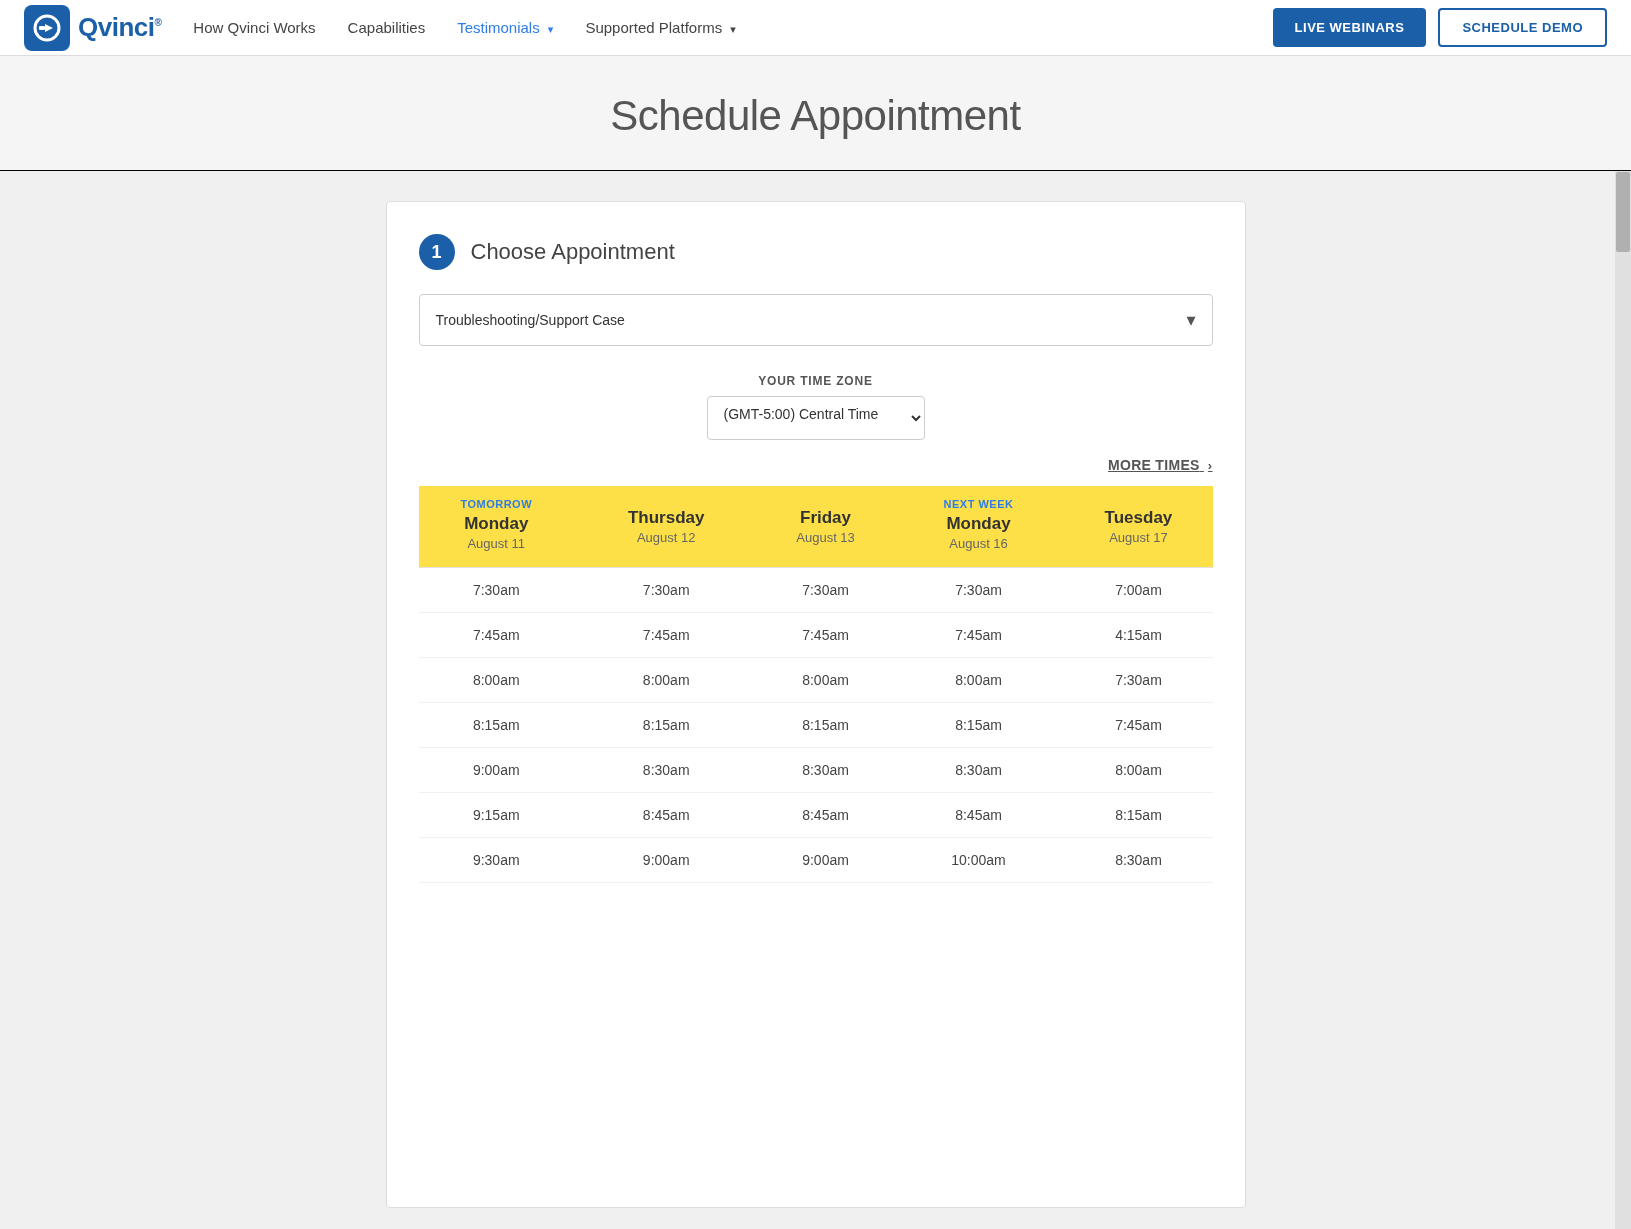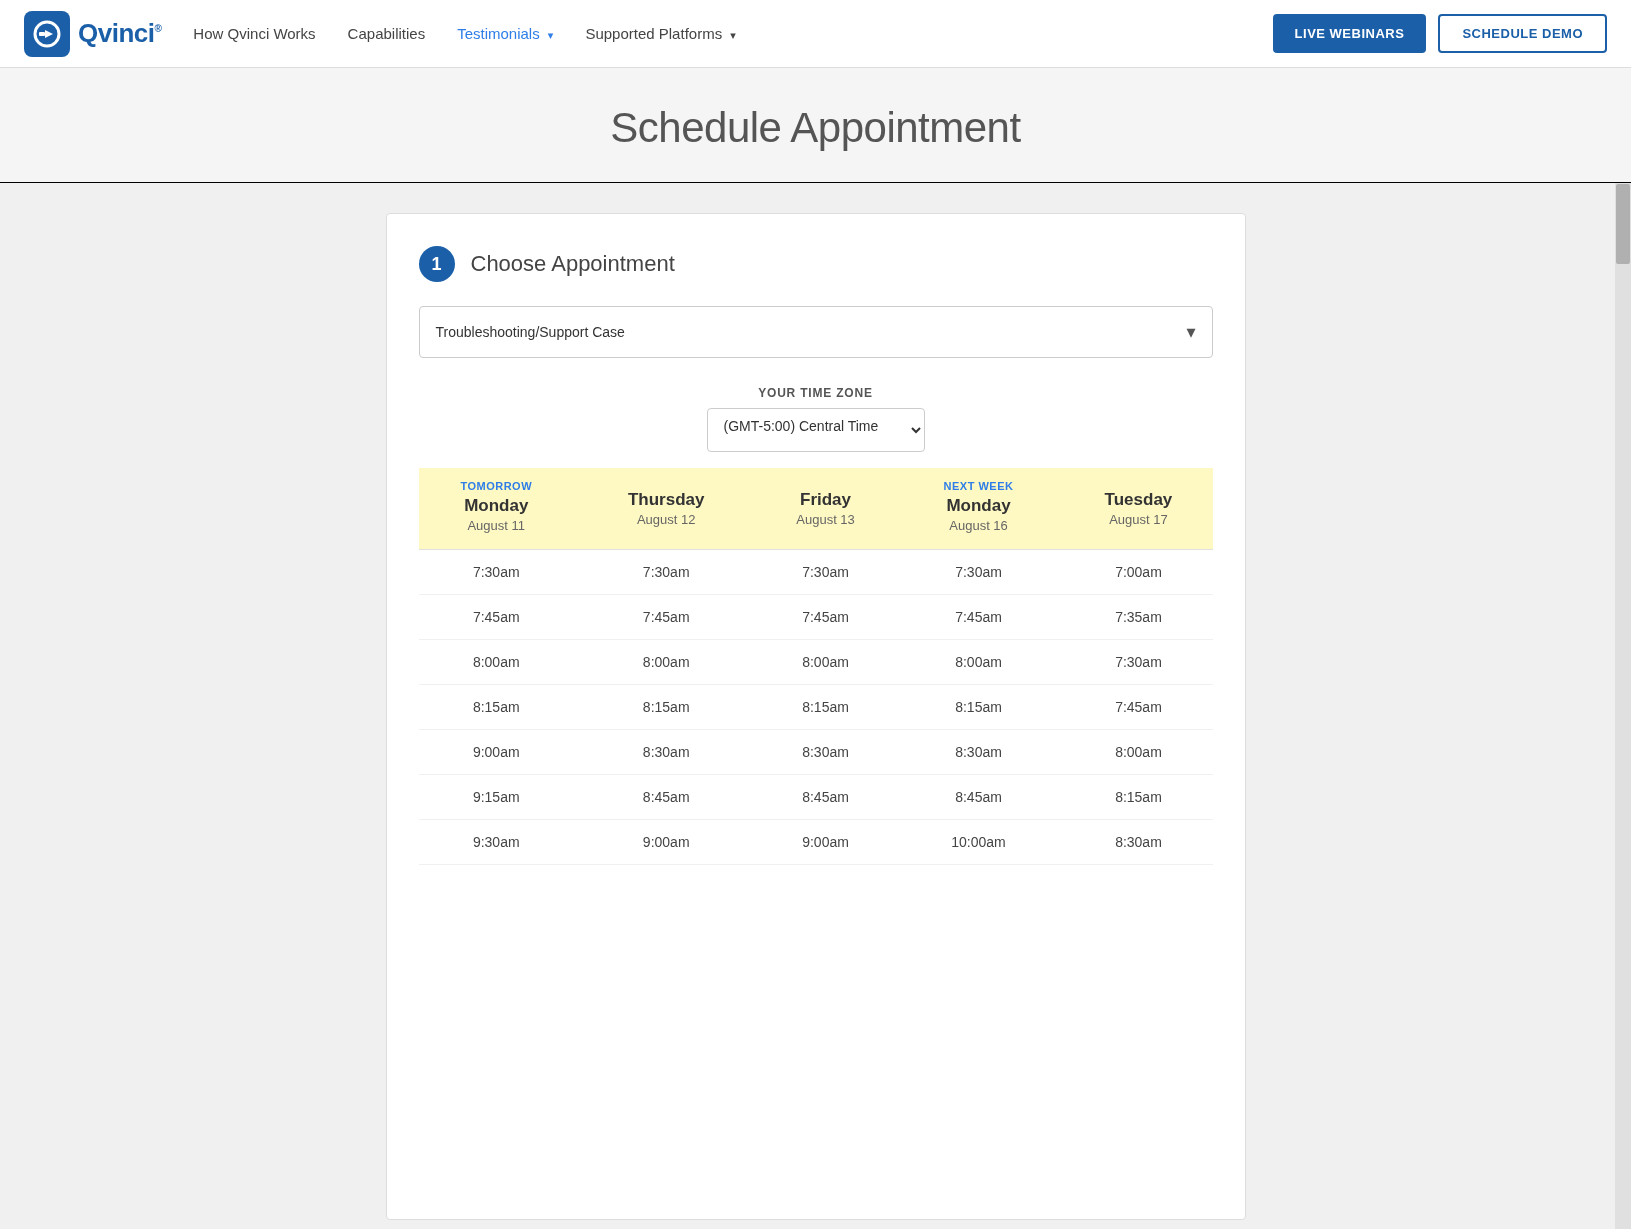--- a/index.html
+++ b/index.html
@@ -3,21 +3,21 @@
   <meta charset="utf-8">
   <style>
     * { box-sizing: border-box; margin: 0; padding: 0; }
     body { font-family: 'Segoe UI', Arial, sans-serif; background: #fff; color: #333; overflow-x: hidden; }
 
     
     .navbar {
       display: flex;
       align-items: center;
       padding: 0 24px;
-      height: 68px;
+      height: 56px;
       border-bottom: 1px solid #ddd;
       background: #fff;
     }
     .logo-wrap {
       display: flex;
       align-items: center;
       margin-right: 32px;
       text-decoration: none;
     }
     .logo-icon {
@@ -212,21 +212,21 @@
 
     
     .cal-table {
       width: 100%;
       border-collapse: collapse;
     }
     .cal-table th {
       text-align: center;
       padding: 12px 8px 16px;
       font-weight: 400;
-      background: #fef9c3;
+      background: #fde047;
       border-bottom: 1px solid #e0e0e0;
     }
     .col-header-top {
       font-size: 11px;
       font-weight: 700;
       letter-spacing: 0.5px;
       color: #2e7de8;
       margin-bottom: 4px;
     }
     .col-header-day {
@@ -307,20 +307,26 @@
       <span class="dropdown-chevron">▾</span>
     </div>
 
     <div class="timezone-section">
       <div class="timezone-label">YOUR TIME ZONE</div>
       <select class="timezone-select">
         <option>(GMT-5:00) Central Time</option>
       </select>
     </div>
 
+    <div class="more-times-row">
+      <span class="more-times-link">
+        <span>MORE TIMES</span>
+        <span class="arrow">›</span>
+      </span>
+    </div>
 
     <table class="cal-table" id="cal-table">
       <thead id="cal-head">
           <tr>
             <th>
               <div class="col-header-top" style="visibility: visible;">TOMORROW</div>
               <div class="col-header-day">Monday</div>
               <div class="col-header-date">August 11</div>
             </th>
             <th>
@@ -351,21 +357,21 @@
             <td>7:30am</td>
             <td>7:30am</td>
             <td>7:30am</td>
             <td>7:00am</td>
           </tr>
           <tr>
             <td>7:45am</td>
             <td>7:45am</td>
             <td>7:45am</td>
             <td>7:45am</td>
-            <td>7:35am</td>
+            <td>4:15am</td>
           </tr>
           <tr>
             <td>8:00am</td>
             <td>8:00am</td>
             <td>8:00am</td>
             <td>8:00am</td>
             <td>7:30am</td>
           </tr>
           <tr>
             <td>8:15am</td>

